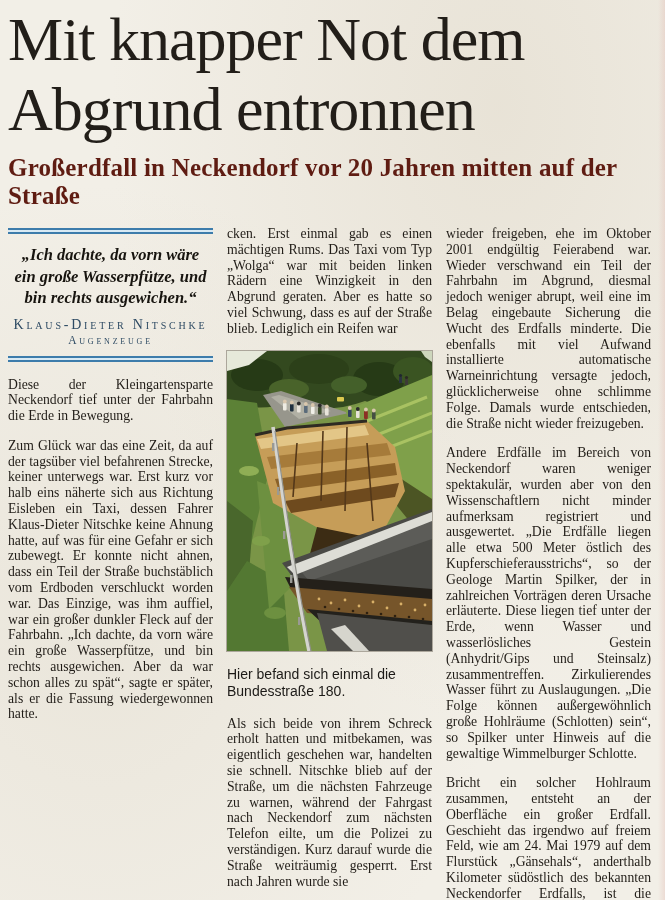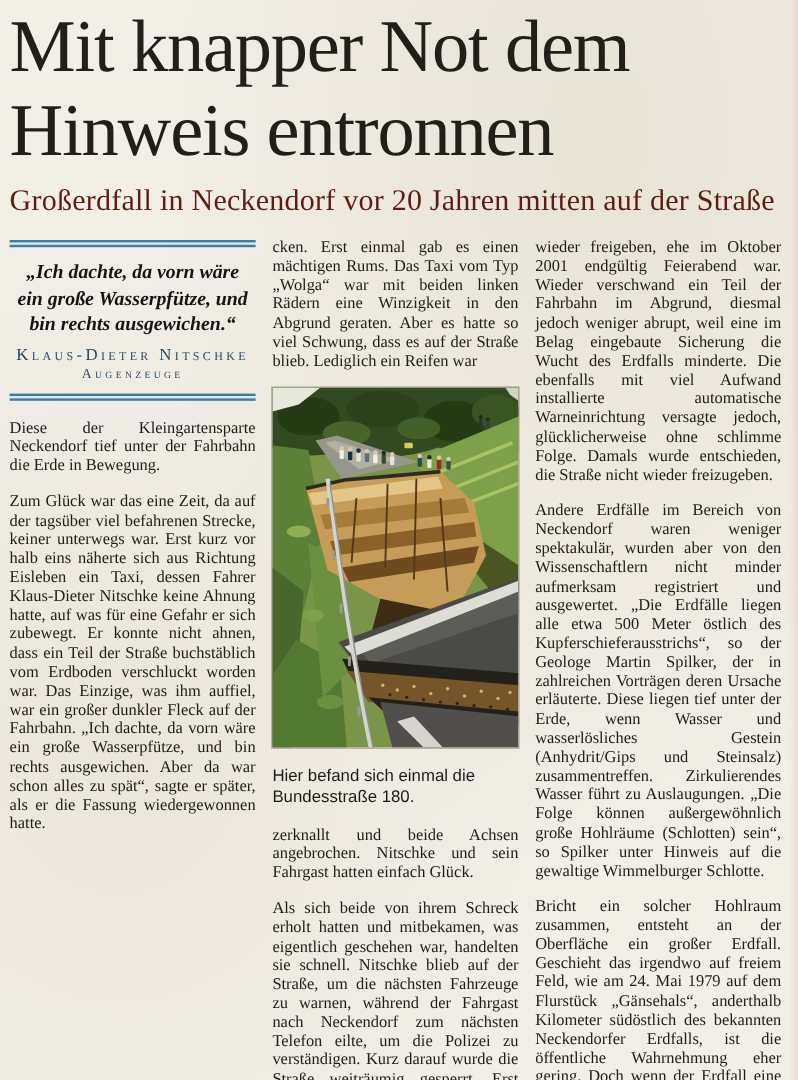--- a/index.html
+++ b/index.html
@@ -12,21 +12,21 @@
       radial-gradient(ellipse at 75% 12%, rgba(214,204,184,0.35), rgba(214,204,184,0) 55%),
       radial-gradient(ellipse at 15% 70%, rgba(216,208,190,0.3), rgba(216,208,190,0) 50%),
       #f2efe7;
   }
   .headline{
     margin:0;font-weight:normal;font-size:62px;line-height:70px;
     letter-spacing:-1px;color:#221e19;
   }
   .headline span{display:block;}
   .subheadline{
-    margin:10px 0 0 0;font-weight:normal;font-size:25px;line-height:28px;
+    margin:10px 0 0 0;font-weight:bold;font-size:25px;line-height:28px;
     color:#5f1c12;letter-spacing:0.2px;
   }
   .cols{display:flex;gap:14px;margin-top:16px;}
   .col{flex:0 0 205px;width:205px;font-size:13.7px;line-height:15.8px;
     text-align:justify;hyphens:auto;-webkit-hyphens:auto;}
   .col p{margin:0 0 14px 0;}
   .byline{text-align:left;font-size:13.5px;line-height:18px;margin-bottom:15px;}
   .byline .author{font-variant:small-caps;letter-spacing:2.6px;font-size:14.5px;}
   .lead{font-weight:bold;}
   .pullquote{margin:2px 0 15px 0;text-align:center;}
@@ -47,21 +47,21 @@
     text-align:left;margin:15px 0 15px 0;color:#1c1a17;hyphens:none;
   }
 </style>
 </head>
 <body>
 
 <div class="page">
 
   <h1 class="headline">
     <span>Mit knapper Not dem</span>
-    <span>Hinweis entronnen</span>
+    <span>Abgrund entronnen</span>
   </h1>
 
   <h2 class="subheadline">Großerdfall in Neckendorf vor 20 Jahren mitten auf der Straße</h2>
 
   <div class="cols">
 
     <div class="col">
 
 
       <figure class="pullquote">
@@ -189,21 +189,20 @@
             <rect x="45" y="92" width="2.4" height="8"></rect>
             <rect x="50" y="136" width="2.4" height="8"></rect>
             <rect x="56" y="180" width="2.4" height="8"></rect>
             <rect x="63" y="224" width="2.4" height="8"></rect>
             <rect x="71" y="266" width="2.4" height="8"></rect>
           </g>
         </svg>
       </figure>
       <div class="caption">Hier befand sich einmal die Bundesstraße 180.</div>
 
-      <p>zerknallt und beide Achsen angebrochen. Nitschke und sein Fahrgast hatten einfach Glück.</p>
       <p>Als sich beide von ihrem Schreck erholt hatten und mitbekamen, was eigentlich geschehen war, handelten sie schnell. Nitschke blieb auf der Straße, um die nächsten Fahrzeuge zu warnen, während der Fahrgast nach Neckendorf zum nächsten Telefon eilte, um die Polizei zu verständigen. Kurz darauf wurde die Straße weiträumig gesperrt. Erst nach Jahren wurde sie</p>
     </div>
 
     <div class="col">
       <p>wieder freigeben, ehe im Oktober 2001 endgültig Feierabend war. Wieder verschwand ein Teil der Fahrbahn im Abgrund, diesmal jedoch weniger abrupt, weil eine im Belag eingebaute Sicherung die Wucht des Erdfalls minderte. Die ebenfalls mit viel Aufwand installierte automatische Warneinrichtung versagte jedoch, glücklicherweise ohne schlimme Folge. Damals wurde entschieden, die Straße nicht wieder freizugeben.</p>
       <p>Andere Erdfälle im Bereich von Neckendorf waren weniger spektakulär, wurden aber von den Wissenschaftlern nicht minder aufmerksam registriert und ausgewertet. „Die Erdfälle liegen alle etwa 500 Meter östlich des Kupferschieferausstrichs“, so der Geologe Martin Spilker, der in zahlreichen Vorträgen deren Ursache erläuterte. Diese liegen tief unter der Erde, wenn Wasser und wasserlösliches Gestein (Anhydrit/Gips und Steinsalz) zusammentreffen. Zirkulierendes Wasser führt zu Auslaugungen. „Die Folge können außergewöhnlich große Hohlräume (Schlotten) sein“, so Spilker unter Hinweis auf die gewaltige Wimmelburger Schlotte.</p>
       <p>Bricht ein solcher Hohlraum zusammen, entsteht an der Oberfläche ein großer Erdfall. Geschieht das irgendwo auf freiem Feld, wie am 24. Mai 1979 auf dem Flurstück „Gänsehals“, anderthalb Kilometer südöstlich des bekannten Neckendorfer Erdfalls, ist die öffentliche Wahrnehmung eher gering. Doch wenn der Erdfall eine Hauptstraße zerstört, ist das spektakulär.</p>
     </div>
 
   </div>

